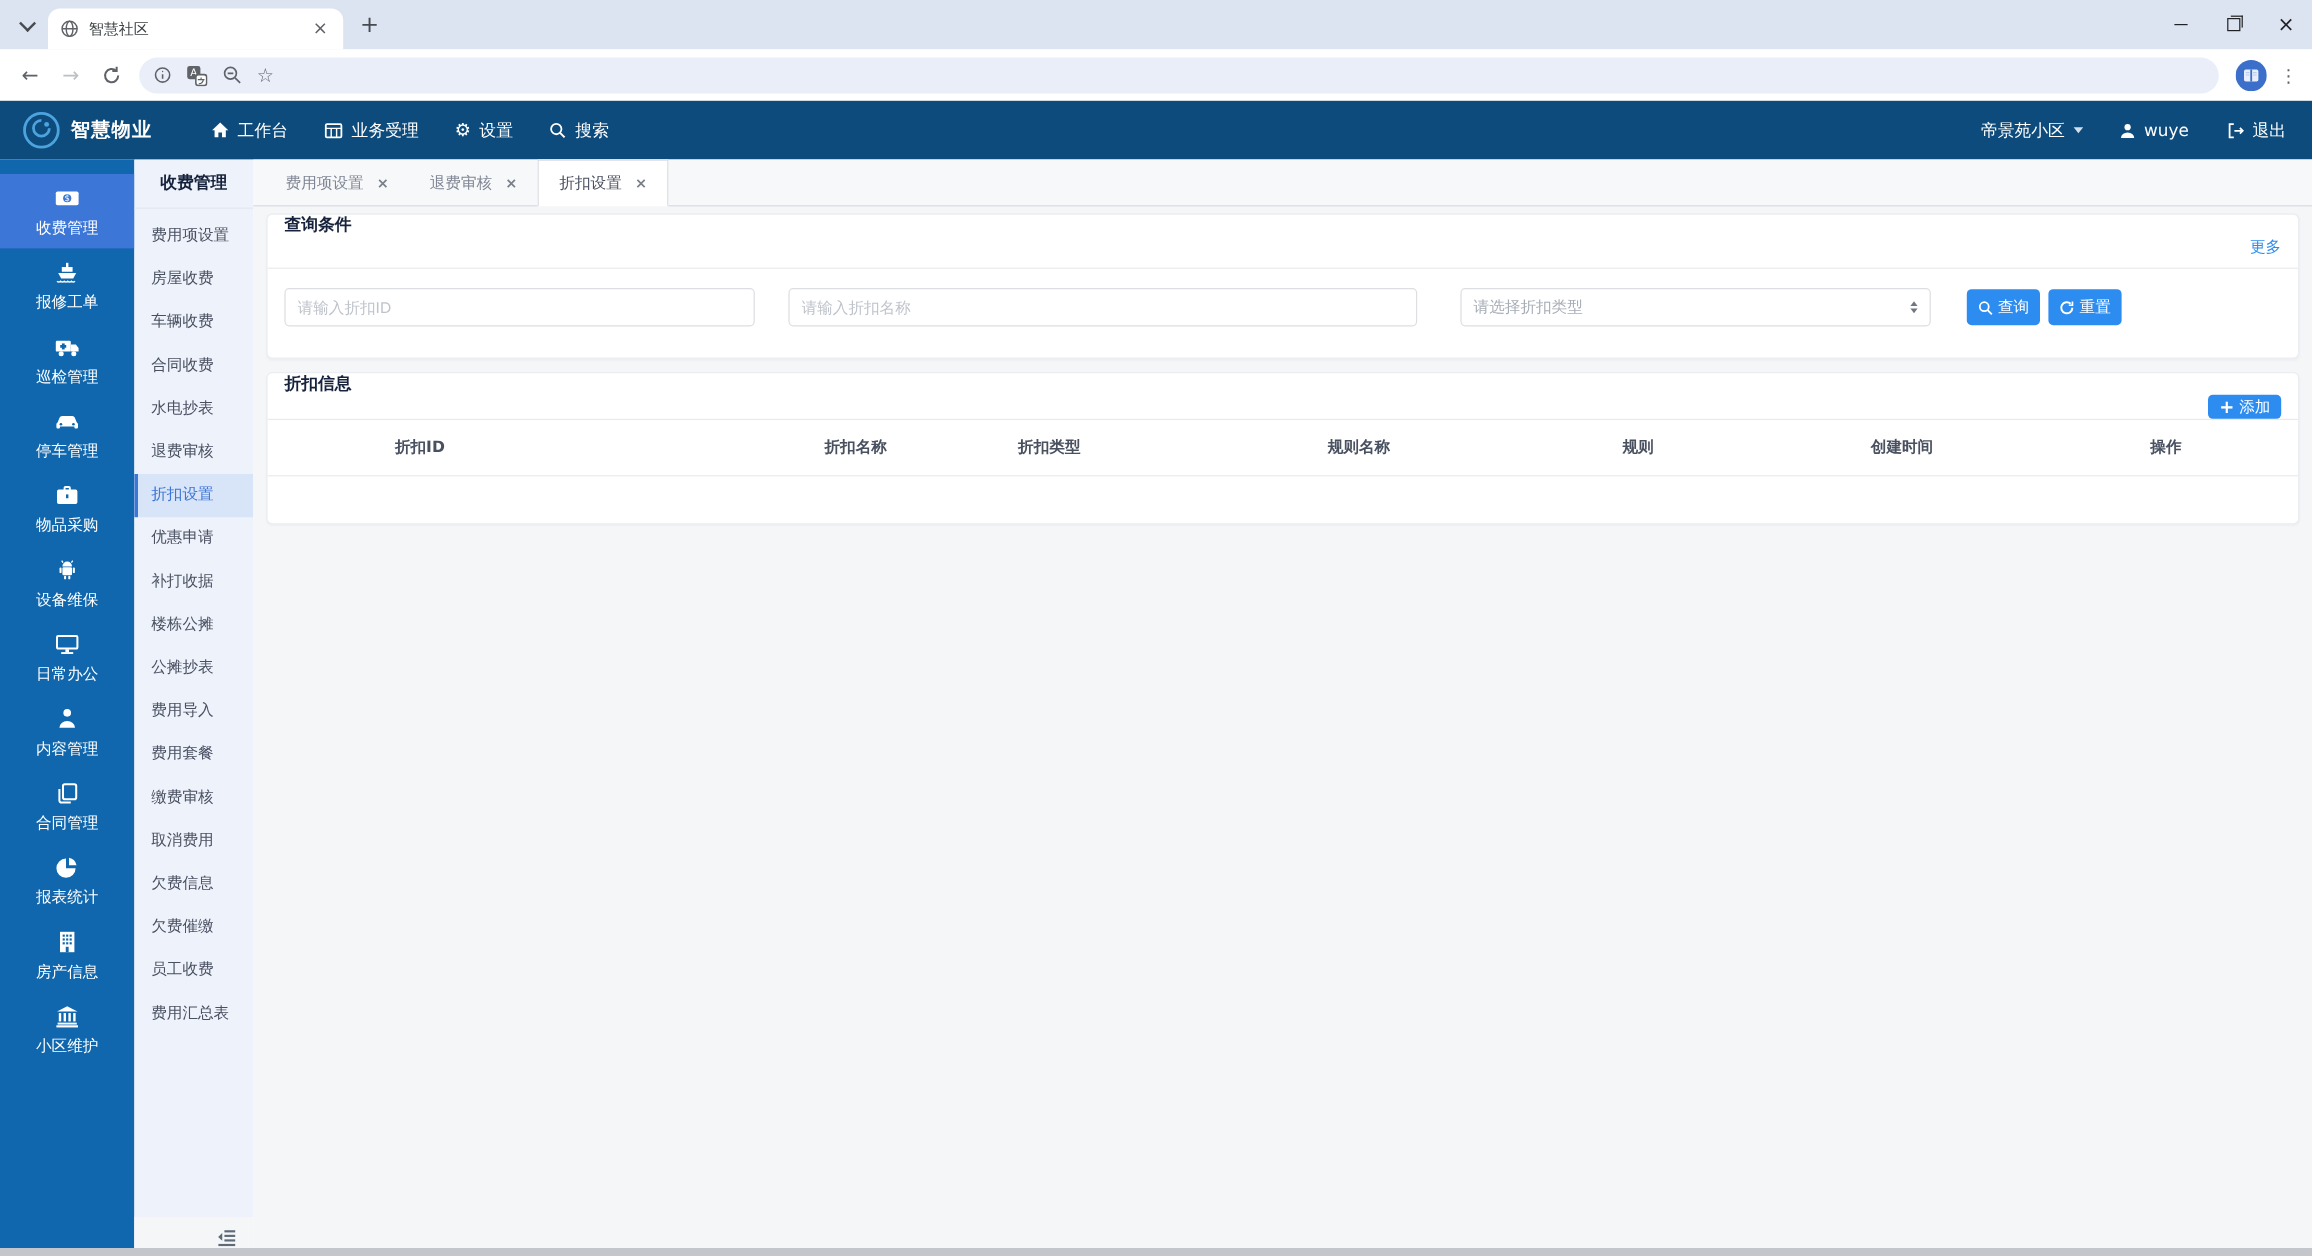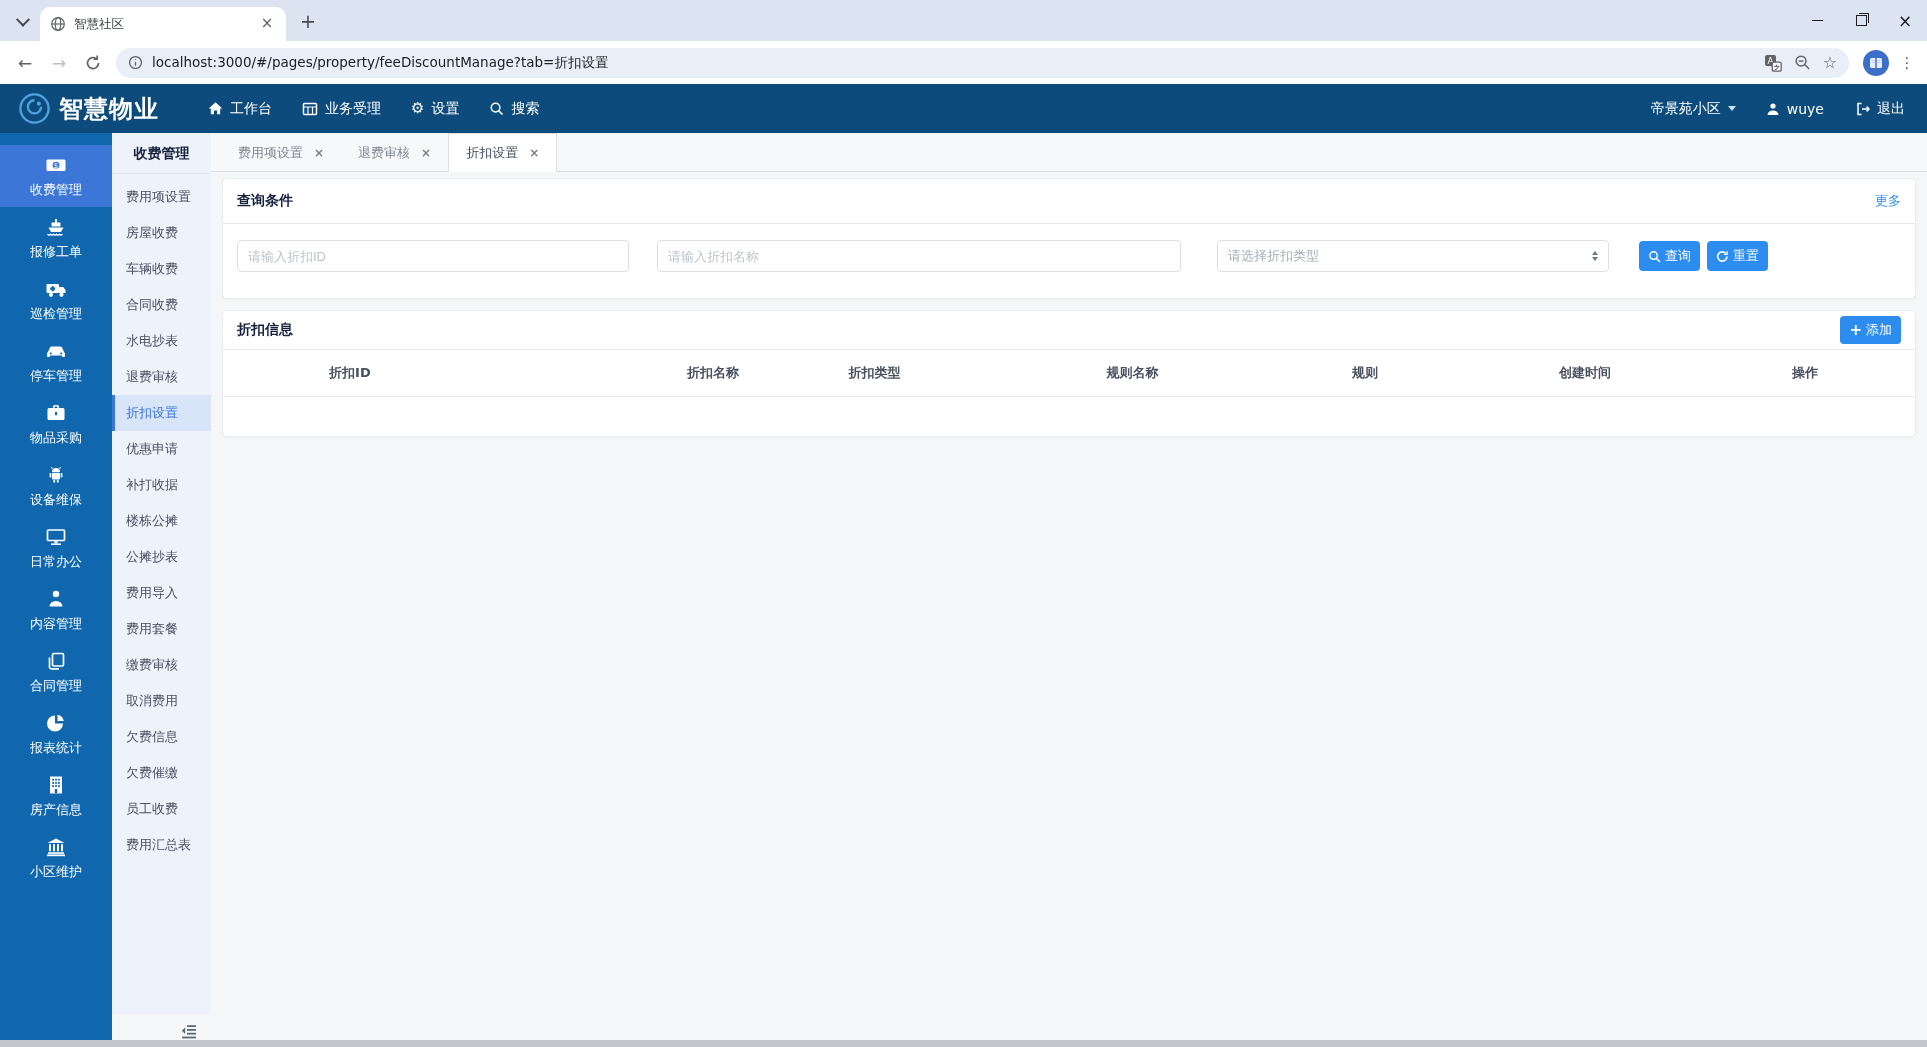--- a/index.html
+++ b/index.html
@@ -25,21 +25,21 @@
   .nav-btn.disabled{color:#bdc1c6;}
   .omnibox{flex:1;height:30px;background:#e9eef9;border-radius:15px;display:flex;align-items:center;padding:0 12px;margin:0 6px;}
   .url-text{font-size:13.5px;color:#202124;margin-left:9px;flex:1;white-space:nowrap;overflow:hidden;}
   .omni-icon{margin-left:12px;display:flex;align-items:center;cursor:pointer;}
   .star-glyph{font-size:16px;color:#5f6368;}
   .avatar-wrap{margin:0 6px 0 8px;cursor:pointer;display:flex;}
   .menu-dots{font-size:15px;color:#5f6368;width:24px;text-align:center;cursor:pointer;letter-spacing:0;}
   
   .app-nav{height:49px;background:#0d4b7c;display:flex;align-items:center;color:#fff;padding:0 18px;}
   .brand{display:flex;align-items:center;gap:8px;margin-right:34px;cursor:pointer;}
-  .brand-text{font-size:24px;font-weight:bold;letter-spacing:1px;}
+  .brand-text{font-size:16px;font-weight:bold;letter-spacing:1px;}
   .app-nav-item{display:flex;align-items:center;gap:7px;font-size:14px;padding:0 15px;height:100%;cursor:pointer;}
   .gear-glyph{font-size:15px;line-height:1;}
   .nav-right{margin-left:auto;display:flex;align-items:center;font-size:14px;}
   .community{display:flex;align-items:center;gap:7px;padding:0 14px;cursor:pointer;}
   .caret-down{width:0;height:0;border-left:4.5px solid transparent;border-right:4.5px solid transparent;border-top:5px solid #cfe0ee;}
   .user-box{display:flex;align-items:center;gap:7px;padding:0 16px;cursor:pointer;}
   .logout-box{display:flex;align-items:center;gap:7px;padding:0 4px 0 16px;cursor:pointer;}
   
   .app-body{display:flex;height:914px;}
   .icon-sidebar{width:112px;background:#1067ad;padding-top:12px;box-sizing:border-box;flex-shrink:0;}
@@ -52,21 +52,21 @@
   .submenu-item{height:36px;line-height:36px;padding-left:11px;font-size:13px;color:#495060;border-left:3px solid transparent;cursor:pointer;box-sizing:border-box;}
   .submenu-item.active{background:#d8e4f8;color:#3c76d6;border-left-color:#3c76d6;}
   .submenu-footer{margin-top:auto;height:33px;background:#f5f6f8;display:flex;align-items:center;justify-content:flex-end;padding-right:13px;cursor:pointer;}
   
   .main{flex:1;background:#f5f6f8;min-width:0;}
   .page-tabs{height:39px;background:#f7f8f9;border-bottom:1px solid #d8dde3;display:flex;align-items:stretch;padding-left:10px;box-sizing:border-box;}
   .page-tab{display:flex;align-items:center;gap:11px;padding:0 17px;font-size:13px;color:#808695;cursor:pointer;margin-bottom:-1px;}
   .page-tab .ptab-close{font-weight:bold;font-size:12px;color:#7a8089;cursor:pointer;}
   .page-tab.active{background:#fff;border:1px solid #dcdee2;border-bottom:1px solid #fff;color:#495060;}
   .card{background:#fff;border-radius:5px;margin:0 11px;border:1px solid #eaedf2;box-sizing:border-box;box-shadow:0 1px 2px rgba(0,0,0,.03);}
-  .card-header{display:flex;align-items:center;padding:0 14px;border-bottom:1px solid #e8eaec;}
+  .card-header{display:flex;padding:0 14px;border-bottom:1px solid #e8eaec;flex-direction:column;}
   .card-title{font-size:14px;font-weight:bold;color:#17233d;}
   .more-link{margin-left:auto;color:#2d8cf0;font-size:13px;cursor:pointer;}
   .query-card{margin-top:6px;height:121px;}
   .query-card .card-header{height:44px;}
   .query-controls{display:flex;align-items:center;padding:16px 14px 0 14px;}
   .q-input{height:32px;border:1px solid #dcdee2;border-radius:4px;padding:0 10px;font-size:13px;color:#495060;box-sizing:border-box;outline:none;background:#fff;}
   .q-input::placeholder{color:#bfc4cc;}
   .inp-id{width:392px;margin-right:28px;}
   .inp-name{width:524px;margin-right:36px;}
   .select-box{width:392px;height:32px;border:1px solid #dcdee2;border-radius:4px;display:flex;align-items:center;padding:0 10px;color:#a7adb6;font-size:13px;margin-right:30px;box-sizing:border-box;background:#fff;cursor:pointer;}
@@ -128,21 +128,20 @@
         </svg>
     </div>
     <div class="omnibox">
       <span style="display:flex;">
         <svg width="15" height="15" viewBox="0 0 16 16" fill="none" stroke="#5f6368" stroke-width="1.4">
             <circle cx="8" cy="8" r="6.3"></circle>
             <path d="M8 7.3 V11.3"></path>
             <circle cx="8" cy="4.9" r="0.6" fill="#5f6368" stroke="none"></circle>
           </svg>
       </span>
-      <span class="url-text">localhost:3000/#/pages/property/feeDiscountManage?tab=折扣设置</span>
       <span class="omni-icon">
         <svg width="18" height="18" viewBox="0 0 18 18">
             <rect x="1" y="1" width="11" height="11" rx="2" fill="#5f6368"></rect>
             <text x="6.5" y="9.6" font-size="8.5" fill="#fff" text-anchor="middle" font-family="DejaVu Sans">A</text>
             <rect x="8.2" y="8.2" width="9" height="9" rx="2" fill="#fff" stroke="#5f6368" stroke-width="1.3"></rect>
             <path d="M9.8 12.3 h5.6 M12.6 10.6 v1.7 M14.5 12.3 a4.4 4.4 0 0 1 -3.9 3.6" stroke="#5f6368" stroke-width="1" fill="none"></path>
           </svg>
       </span>
       <span class="omni-icon">
         <svg width="17" height="17" viewBox="0 0 18 18" fill="none" stroke="#5f6368" stroke-width="1.5">

